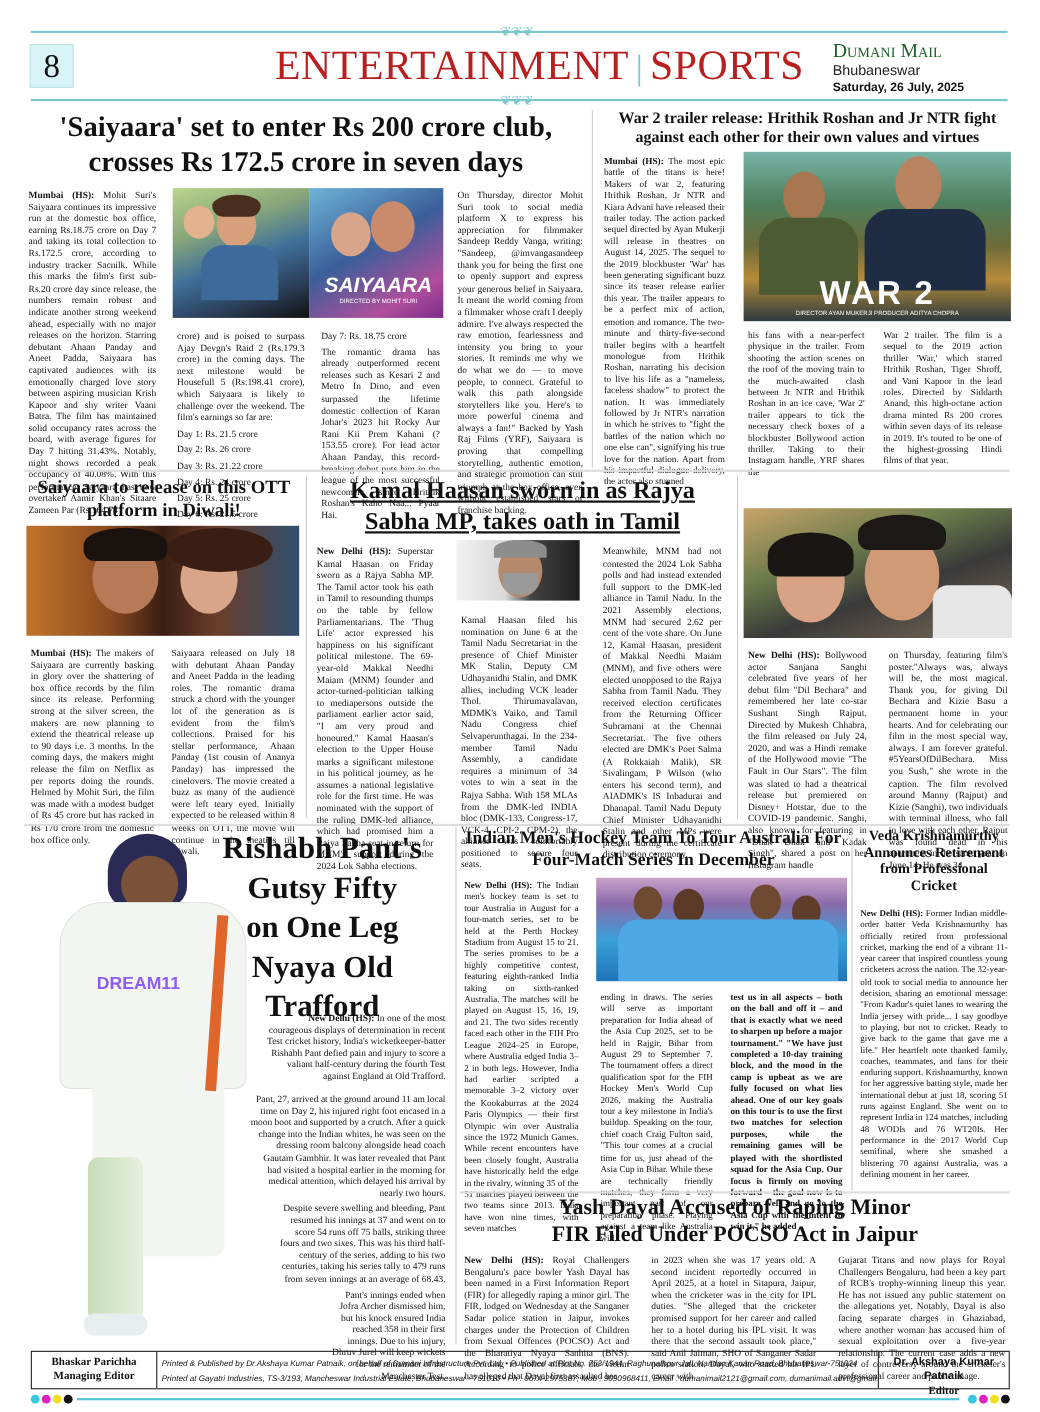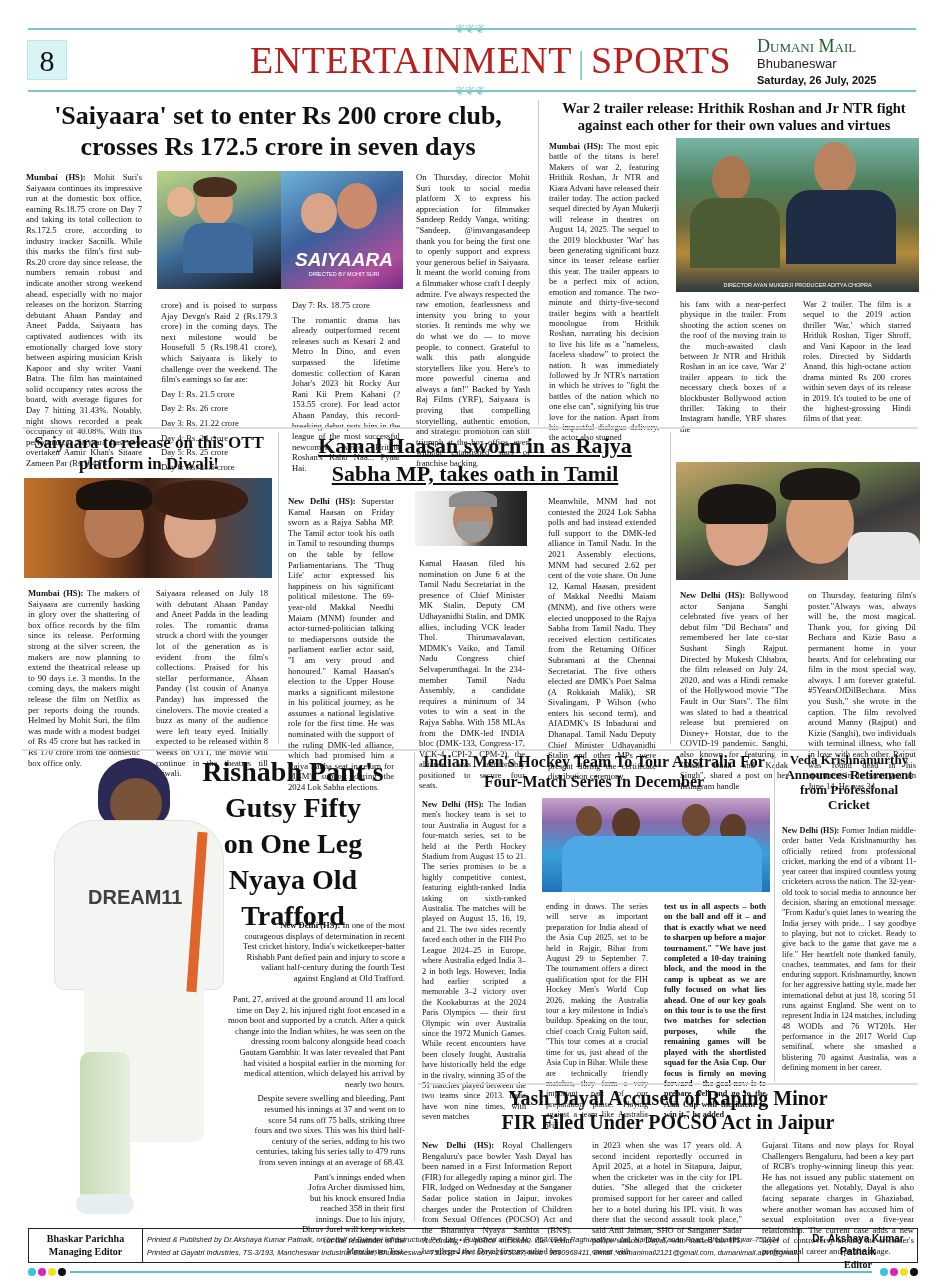--- a/index.html
+++ b/index.html
@@ -82,20 +82,21 @@
 <div class="abs" style="left:543px; top:100px; width:382px; height:328px;">
   <h2 style="font-size:14.5px; line-height:17px; padding:0 8px;">War 2 trailer release: Hrithik Roshan and Jr NTR fight against each other for their own values and virtues</h2>
   <div class="body abs" style="left:2px; top:38px; width:118px; font-size:8.4px; line-height:10.4px;">
     <p><span class="dl">Mumbai (HS):</span> <span>The most epic battle of the titans is here! Makers of war 2, featuring Hrithik Roshan, Jr NTR and Kiara Advani have released their trailer today. The action packed sequel directed by Ayan Mukerji will release in theatres on August 14, 2025. The sequel to the 2019 blockbuster 'War' has been generating significant buzz since its teaser release earlier this year. The trailer appears to be a perfect mix of action, emotion and romance. The two-minute and thirty-five-second trailer begins with a heartfelt monologue from Hrithik Roshan, narrating his decision to live his life as a "nameless, faceless shadow" to protect the nation. It was immediately followed by Jr NTR's narration in which he strives to "fight the battles of the nation which no one else can", signifying his true love for the nation. Apart from his impactful dialogue delivery, the actor also stunned</span></p>
   </div>
   <div class="img" style="left:133px; top:38px; width:243px; height:154px; background:linear-gradient(180deg,#78b4a8 0%,#4e7f5c 30%,#6b6a3a 55%,#b58b3a 75%,#2c3a3f 100%);">
     <div style="position:absolute; left:36px; top:18px; width:38px; height:46px; border-radius:50%; background:#a8764f;"></div>
     <div style="position:absolute; left:138px; top:4px; width:42px; height:52px; border-radius:50%; background:#b98360;"></div>
     <div style="position:absolute; left:14px; top:60px; width:90px; height:70px; border-radius:24px 24px 0 0; background:#4d5b35;"></div>
     <div style="position:absolute; left:110px; top:52px; width:110px; height:74px; border-radius:24px 24px 0 0; background:#1f2d44;"></div>
+    <div style="position:absolute; left:0; top:112px; width:243px; text-align:center; color:#fff; font-family:'Liberation Sans',sans-serif; font-weight:bold; font-size:30px; letter-spacing:2px;">WAR 2</div>
     <div style="position:absolute; left:0; top:144px; width:243px; text-align:center; color:#fff; font-family:'Liberation Sans',sans-serif; font-size:5.5px;">DIRECTOR AYAN MUKERJI   PRODUCER ADITYA CHOPRA</div>
   </div>
   <div class="body abs" style="left:133px; top:196px; width:114px; font-size:8.4px; line-height:10.4px;">
     <p>his fans with a near-perfect physique in the trailer. From shooting the action scenes on the roof of the moving train to the much-awaited clash between Jr NTR and Hrithik Roshan in an ice cave, 'War 2' trailer appears to tick the necessary check boxes of a blockbuster Bollywood action thriller. Taking to their Instagram handle, YRF shares the</p>
   </div>
   <div class="body abs" style="left:256px; top:196px; width:116px; font-size:8.4px; line-height:10.4px;">
     <p>War 2 trailer. The film is a sequel to the 2019 action thriller 'War,' which starred Hrithik Roshan, Tiger Shroff, and Vani Kapoor in the lead roles. Directed by Siddarth Anand, this high-octane action drama minted Rs 200 crores within seven days of its release in 2019. It's touted to be one of the highest-grossing Hindi films of that year.</p>
   </div>
 </div>
 
@@ -156,21 +157,21 @@
   </div>
 </div>
 
 <div class="hline" style="left:22px; top:749px; width:896px;"></div>
 
 <div class="abs" style="left:22px; top:752px; width:390px; height:470px;">
   <div class="img" style="left:18px; top:0; width:200px; height:465px;">
     <div style="position:absolute; left:58px; top:6px; width:72px; height:68px; border-radius:50% 50% 30% 30%; background:#2b2a55;"></div>
     <div style="position:absolute; left:70px; top:26px; width:52px; height:52px; border-radius:50%; background:#7a523a;"></div>
     <div style="position:absolute; left:14px; top:68px; width:170px; height:170px; border-radius:40px 40px 10px 10px; background:#f2f5f2; border:1px solid #dde5dd;"></div>
-    <div style="position:absolute; left:48px; top:134px; width:110px; color:#404040; font-family:'Liberation Sans',sans-serif; font-weight:bold; font-size:20px;">DREAM11</div>
+    <div style="position:absolute; left:48px; top:134px; width:110px; color:#8b5cf6; font-family:'Liberation Sans',sans-serif; font-weight:bold; font-size:16px;">DREAM11</div>
     <div style="position:absolute; left:44px; top:230px; width:120px; height:160px; border-radius:10px; background:#f3f6f0;"></div>
     <div style="position:absolute; left:152px; top:80px; width:10px; height:160px; background:#e0652a; transform:rotate(4deg);"></div>
     <div style="position:absolute; left:40px; top:300px; width:50px; height:150px; border-radius:10px; background:linear-gradient(90deg,#c7dcb7,#e6efdd);"></div>
     <div style="position:absolute; left:36px; top:442px; width:58px; height:20px; border-radius:10px; background:#e7eef0;"></div>
   </div>
   <h1 style="position:absolute; left:160px; top:2px; width:222px; font-size:28px; line-height:36px;">
     <span style="display:block;">Rishabh Pant's</span>
     <span style="display:block;">Gutsy Fifty</span>
     <span style="display:block;">on One Leg</span>
     <span style="display:block;">Nyaya Old</span>

